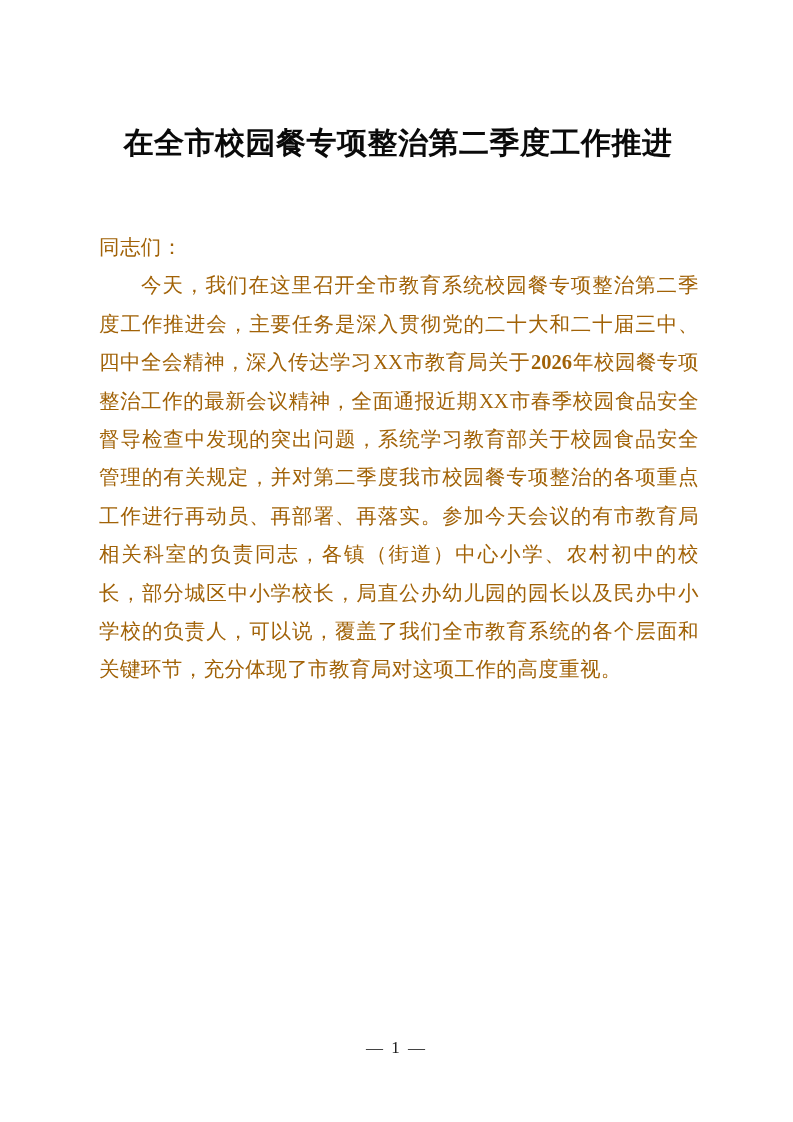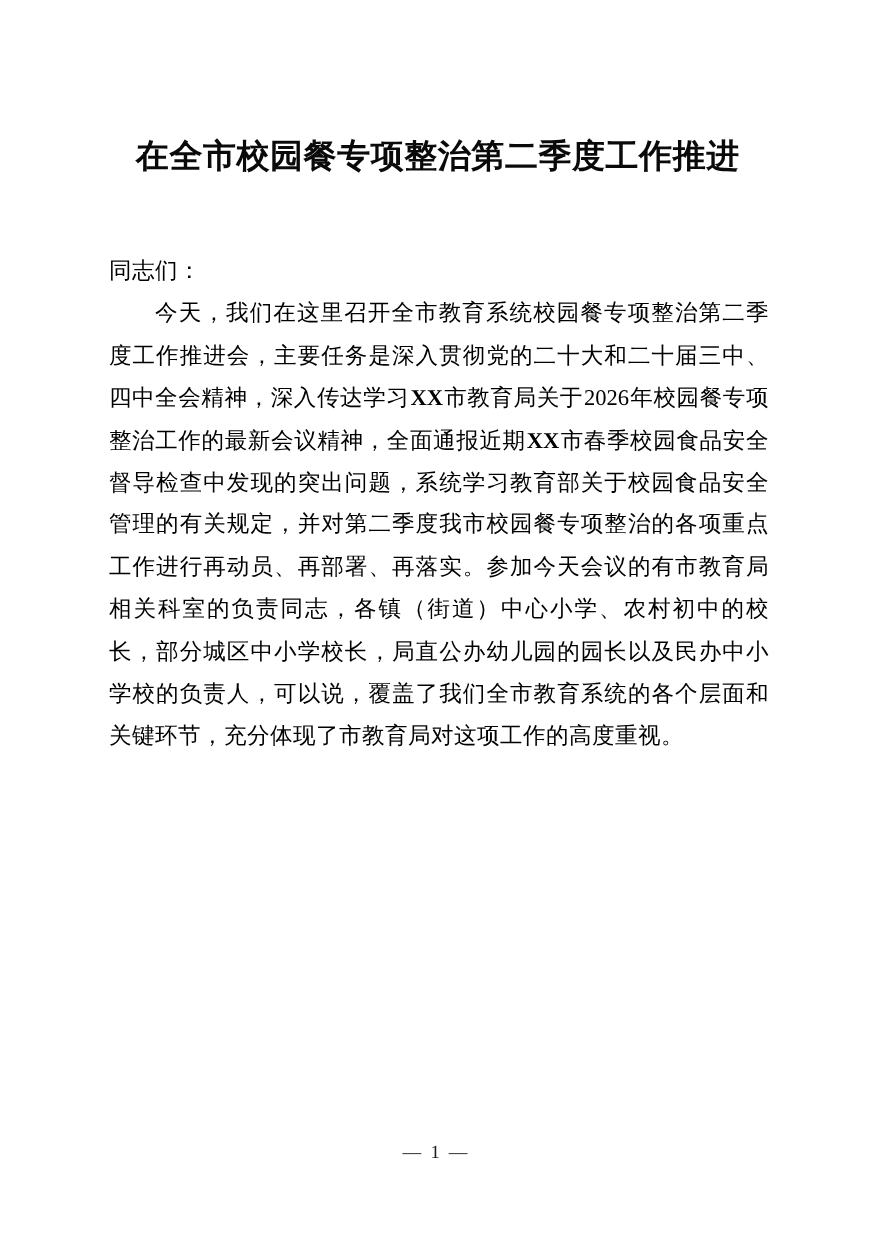--- a/index.html
+++ b/index.html
@@ -47,44 +47,44 @@
     width: 600px;
   }
 
   .para {
     font-size: 20.5px;
     line-height: 38.4px;
     text-align: justify;
     text-align-last: left;
     text-justify: inter-character;
     letter-spacing: 0.02em;
-    color: #000000;
+    color: #a16207;
     margin: 0;
     word-break: break-all;
   }
 
   .para.salutation {
     text-indent: 0;
     margin-bottom: 0;
   }
 
   .para.indent {
     text-indent: 2.05em;
   }
 
   .lat {
     font-family: "Liberation Serif", "DejaVu Serif", serif;
-    font-weight: bold;
+    font-weight: normal;
     letter-spacing: 0;
     padding: 0 1px;
   }
 
   .num {
     font-family: "Liberation Serif", "DejaVu Serif", serif;
-    font-weight: normal;
+    font-weight: bold;
     letter-spacing: 0;
     padding: 0 1px;
   }
 
   
   .page-footer {
     position: absolute;
     left: 0;
     top: 1038px;
     width: 793px;

